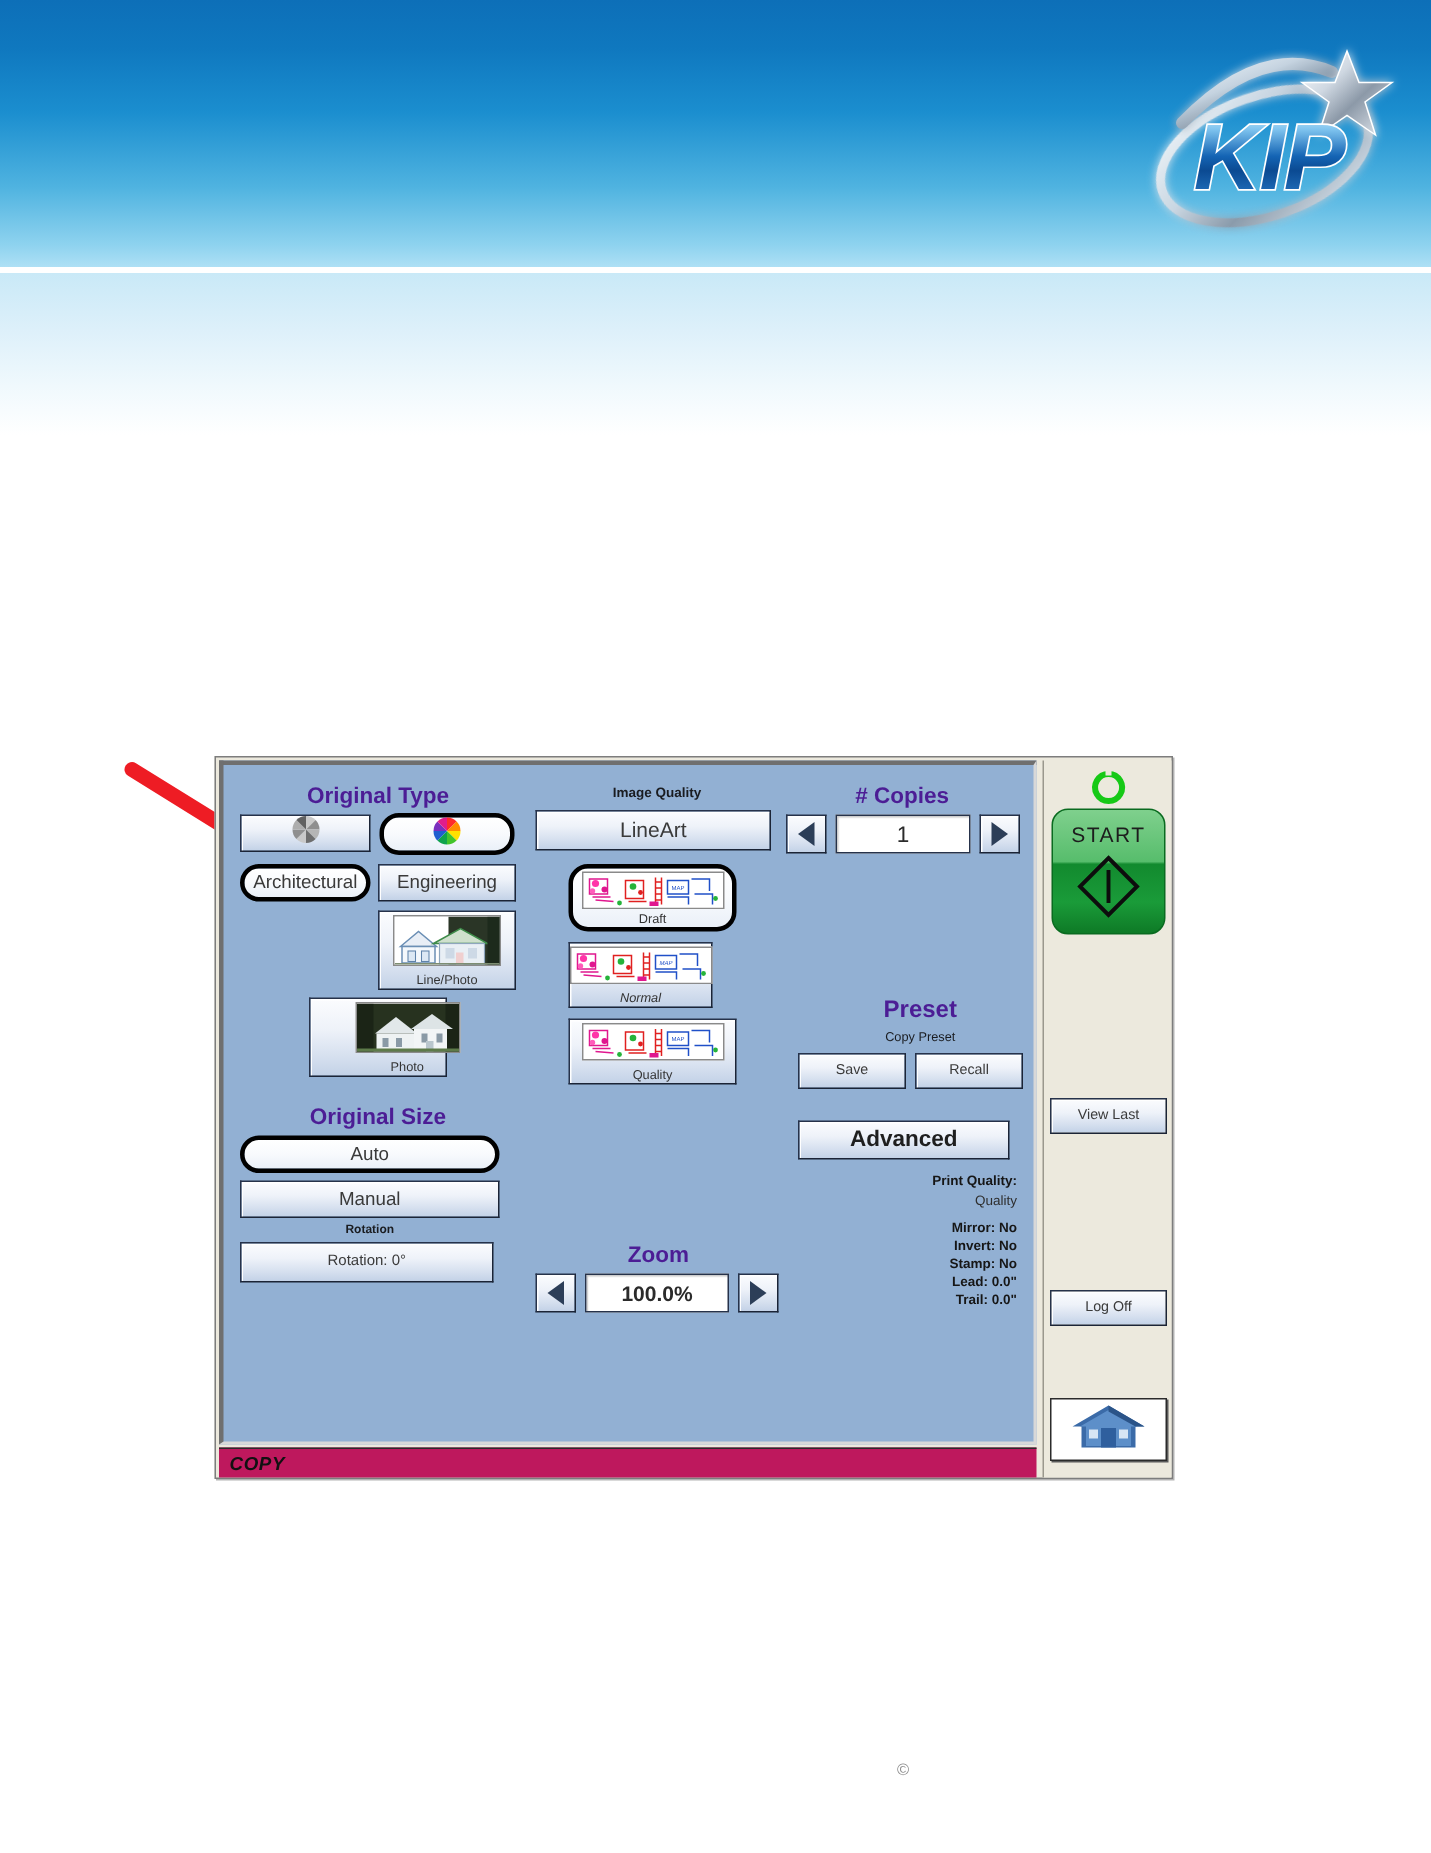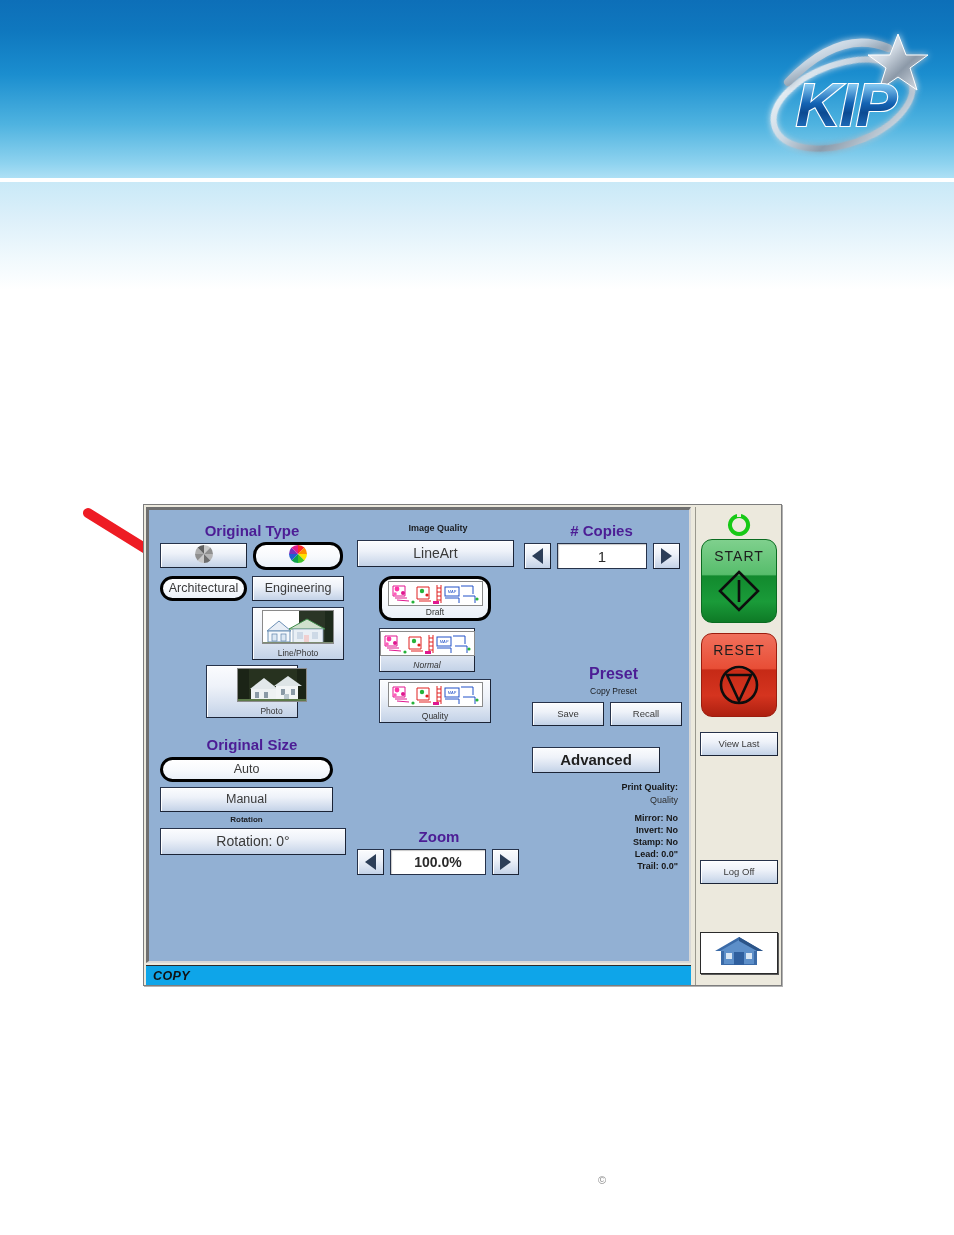--- a/index.html
+++ b/index.html
@@ -39,21 +39,21 @@
   #main-area {
     position:absolute; left:2px; top:2px; width:545px; height:456px;
     background:#92b0d3;
     border-top:3px solid #6f6f6f;
     border-left:3px solid #6f6f6f;
     border-right:2px solid #d8d8d8;
     border-bottom:2px solid #d8d8d8;
   }
   #status-bar {
     position:absolute; left:2px; top:460px; width:545px; height:20px;
-    background:#0ea5e9; border-top:1px solid #2b2b2b;
+    background:#be185d; border-top:1px solid #2b2b2b;
     display:flex; align-items:center; padding-left:7px;
   }
   #status-bar .status-text {
     font-size:12.5px; font-style:italic; font-weight:bold; color:#111;
     letter-spacing:.4px;
   }
   #side-panel {
     position:absolute; left:551px; top:2px; width:86px; height:478px;
     background:#ece9dd; border-left:1px solid #9a988d;
   }
@@ -286,21 +286,21 @@
     <div class="kbtn sel" style="left:11px; top:247px; width:173px; height:25px; font-size:12.5px; border-radius:14px;">
       <span>Auto</span>
     </div>
 
     <div class="kbtn" style="left:11px; top:277px; width:173px; height:25px; font-size:12.5px;">
       <span>Manual</span>
     </div>
 
     <div class="mini-title" style="left:11px; top:305px; width:173px;">Rotation</div>
 
-    <div class="kbtn" style="left:11px; top:318px; width:186px; height:27px; font-size:14px;">
+    <div class="kbtn" style="left:11px; top:318px; width:169px; height:27px; font-size:10px;">
       <span>Rotation: 0°</span>
     </div>
 
     <div class="mini-title" style="left:215px; top:13px; width:148px; font-size:9px;">Image Quality</div>
 
     <div class="kbtn" style="left:208px; top:30px; width:157px; height:27px; font-size:14px;">
       <span>LineArt</span>
     </div>
 
     <div class="kbtn sel thumbbtn" style="left:230px; top:66px; width:112px; height:45px;">
@@ -414,21 +414,21 @@
     <div class="section-title" style="left:382px; top:155px; width:165px; font-size:16px;">Preset</div>
     <div class="mini-title" style="left:382px; top:176px; width:165px; font-size:8.5px; font-weight:normal;">Copy Preset</div>
 
     <div class="kbtn" style="left:383px; top:192px; width:72px; height:24px; font-size:9.5px;">
       <span>Save</span>
     </div>
     <div class="kbtn" style="left:461px; top:192px; width:72px; height:24px; font-size:9.5px;">
       <span>Recall</span>
     </div>
 
-    <div class="kbtn" style="left:383px; top:237px; width:128px; height:26px; font-size:15px; font-weight:bold; color:#1f1f1f;">
+    <div class="kbtn" style="left:383px; top:237px; width:141px; height:26px; font-size:15px; font-weight:bold; color:#1f1f1f;">
       <span>Advanced</span>
     </div>
 
     <div class="infoline" style="right:11px; top:272px;">Print Quality:</div>
     <div class="infoline soft" style="right:11px; top:285px;">Quality</div>
 
     <div class="infoline" style="right:11px; top:303px;">Mirror: No</div>
     <div class="infoline" style="right:11px; top:315px;">Invert: No</div>
     <div class="infoline" style="right:11px; top:327px;">Stamp: No</div>
     <div class="infoline" style="right:11px; top:339px;">Lead: 0.0"</div>
@@ -464,29 +464,20 @@
     <div class="bigbtn" id="start-button" style="left:5px; top:32px;">
       <span class="biglabel">START</span>
       <span style="margin-top:3px;">
         <svg width="48" height="48" viewBox="0 0 48 48">
           <polygon points="24,5 43,24 24,43 5,24" fill="none" stroke="#0d0d0d" stroke-width="2.6"></polygon>
           <line x1="24" y1="13" x2="24" y2="35" stroke="#0d0d0d" stroke-width="2.6"></line>
         </svg>
       </span>
     </div>
 
-    <div class="bigbtn" id="reset-button" style="left:5px; top:126px;">
-      <span class="biglabel">RESET</span>
-      <span style="margin-top:3px;">
-        <svg width="48" height="48" viewBox="0 0 48 48">
-          <circle cx="24" cy="24" r="18" fill="none" stroke="#0d0d0d" stroke-width="2.6"></circle>
-          <polygon points="12,14 36,14 24,40" fill="none" stroke="#0d0d0d" stroke-width="2.6"></polygon>
-        </svg>
-      </span>
-    </div>
 
     <div class="kbtn smallbtn" style="left:4px; top:225px;">
       <span>View Last</span>
     </div>
 
     <div class="kbtn smallbtn" style="left:4px; top:353px;">
       <span>Log Off</span>
     </div>
 
     <div class="kbtn" style="left:4px; top:425px; width:78px; height:42px; background:#ffffff; border:1px solid #2b2b2b; box-shadow:1px 1px 0 #5a5a5a;">

